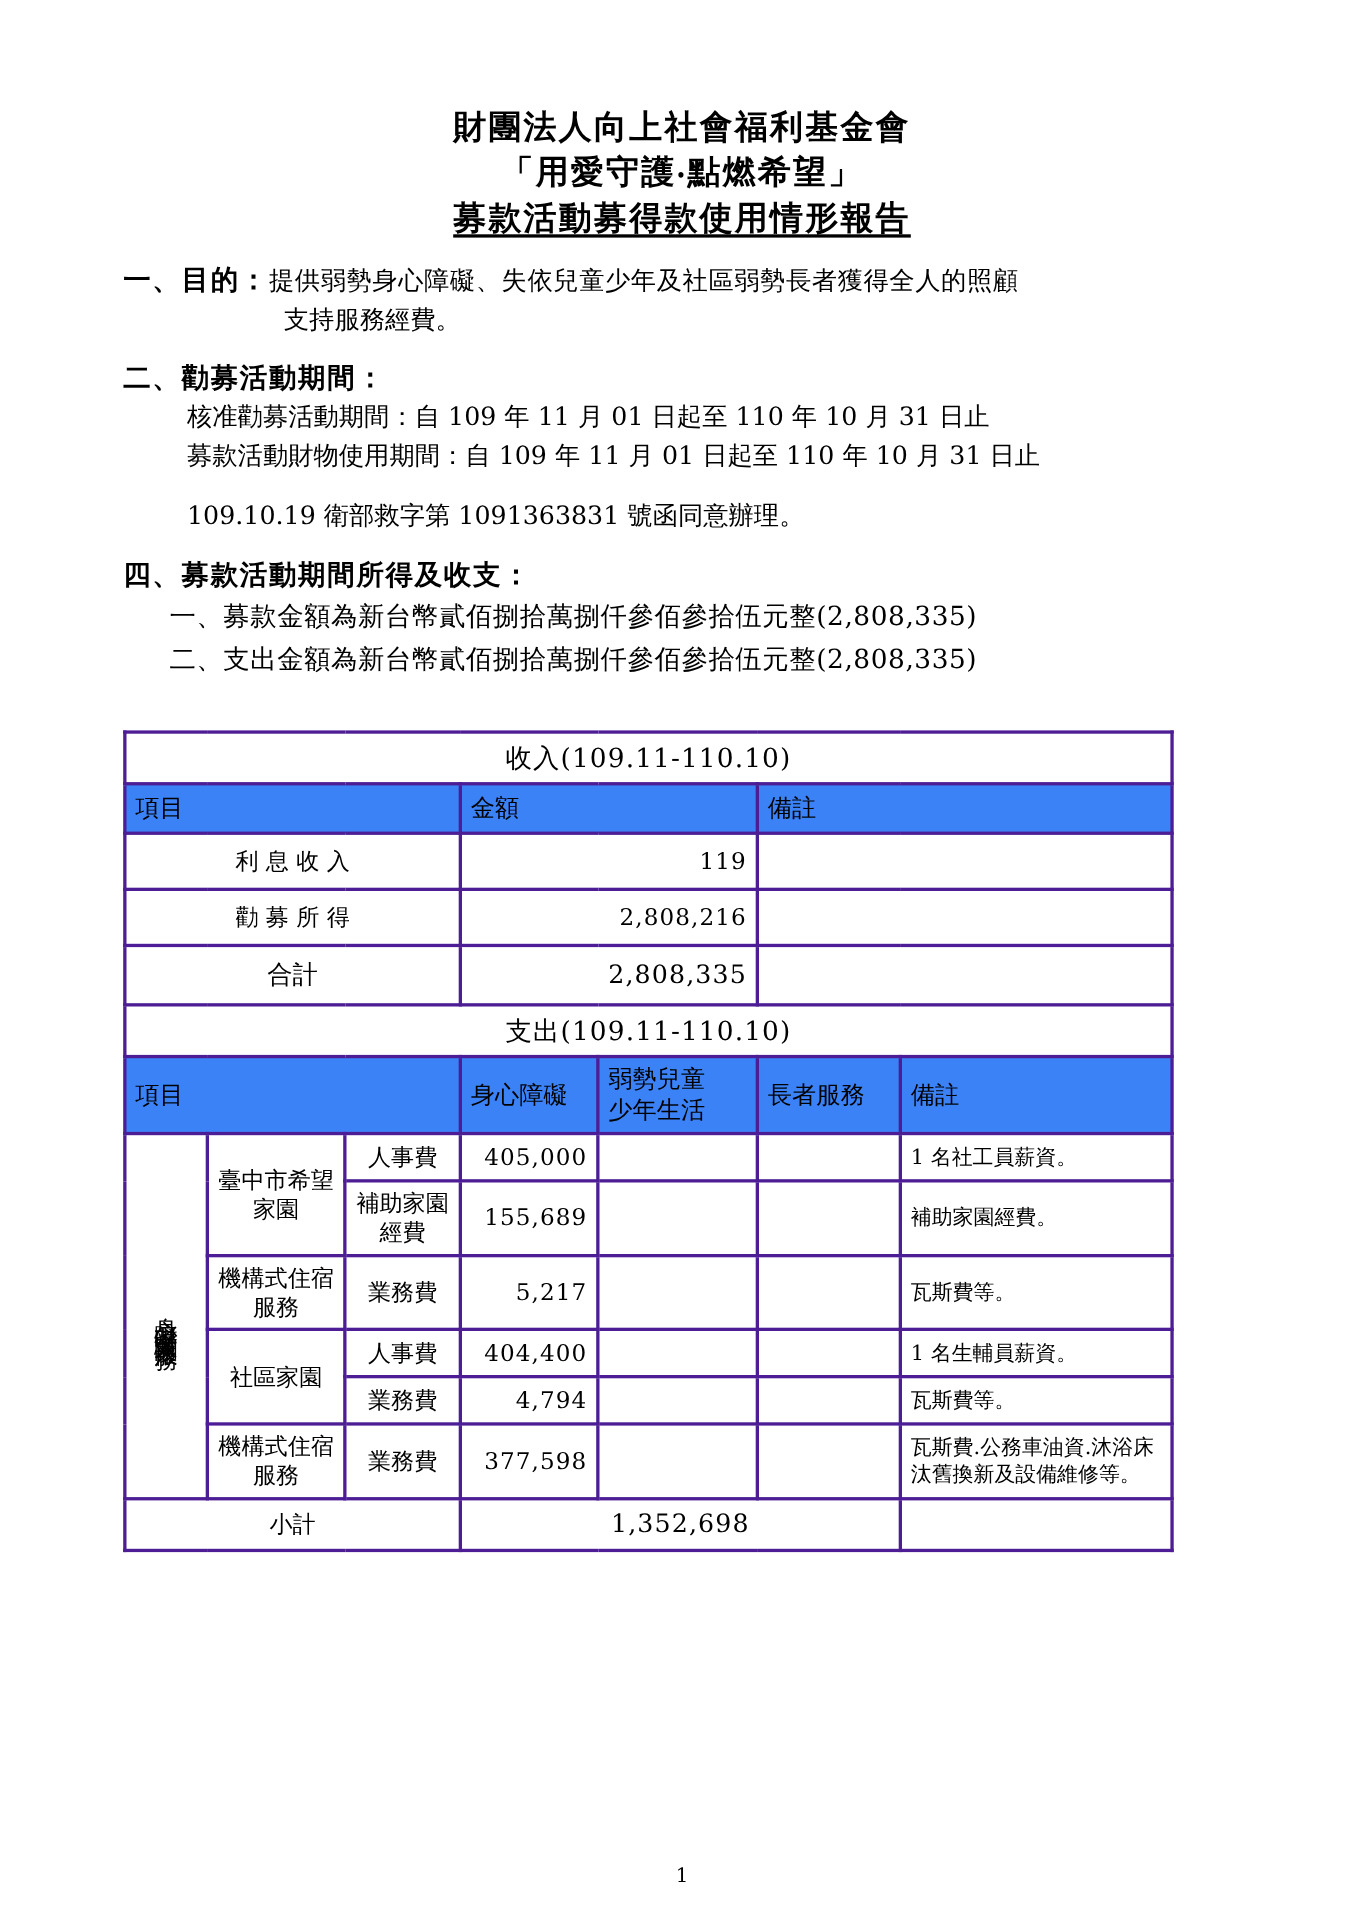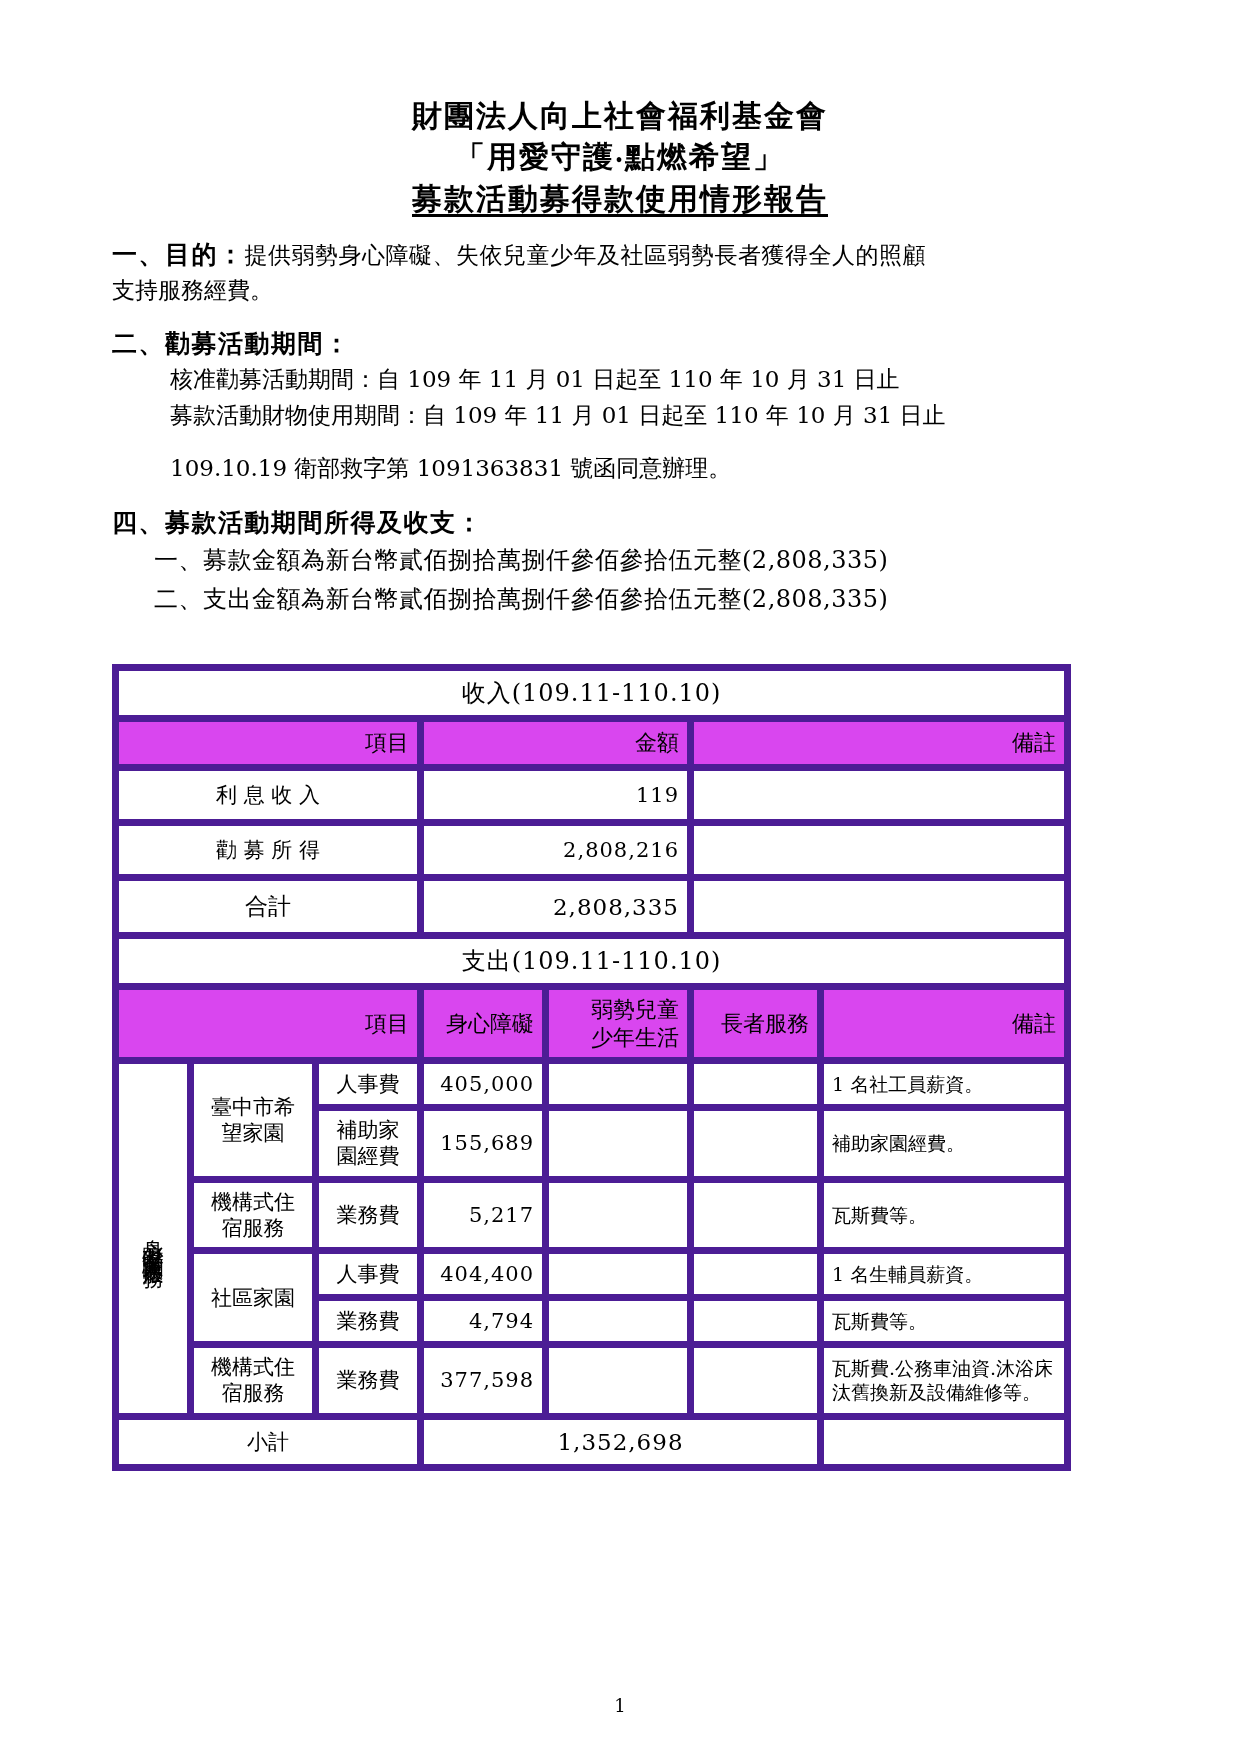--- a/index.html
+++ b/index.html
@@ -48,20 +48,21 @@
     font-weight: 700;
     letter-spacing: 1.5px;
     line-height: 1.45;
   }
   .sec-head .inline-body {
     font-weight: 400;
     font-size: 23px;
     letter-spacing: 0.5px;
   }
   .indent1 {
+    margin-left: 146px;
     font-size: 23px;
     line-height: 1.5;
   }
   .indent2 {
     margin-left: 58px;
     font-size: 23px;
     line-height: 1.55;
   }
   .indent3 {
     margin-left: 42px;
@@ -74,35 +75,35 @@
   .table-wrap {
     margin-top: 46px;
   }
   table.fin {
     border-collapse: collapse;
     width: 952px;
     table-layout: fixed;
     font-size: 21px;
   }
   table.fin td, table.fin th {
-    border: 7px solid #4c1d95;
+    border: 3px solid #4c1d95;
     padding: 6px 8px;
     vertical-align: middle;
     font-weight: 400;
   }
   .band {
     text-align: center;
     font-size: 24px;
     font-weight: 700;
     letter-spacing: 1px;
     padding: 7px 0;
   }
   .hdr {
-    background: #d946ef;
-    text-align: right;
+    background: #3b82f6;
+    text-align: left;
     font-size: 22px;
     padding: 9px 0;
   }
   .ctr { text-align: center; }
   .rgt { text-align: right; padding-right: 12px; }
   .lft { text-align: left; padding-left: 10px; }
   .bold { font-weight: 700; }
   .num-cell {
     font-family: "DejaVu Serif", "Liberation Serif", serif;
     letter-spacing: 1px;

